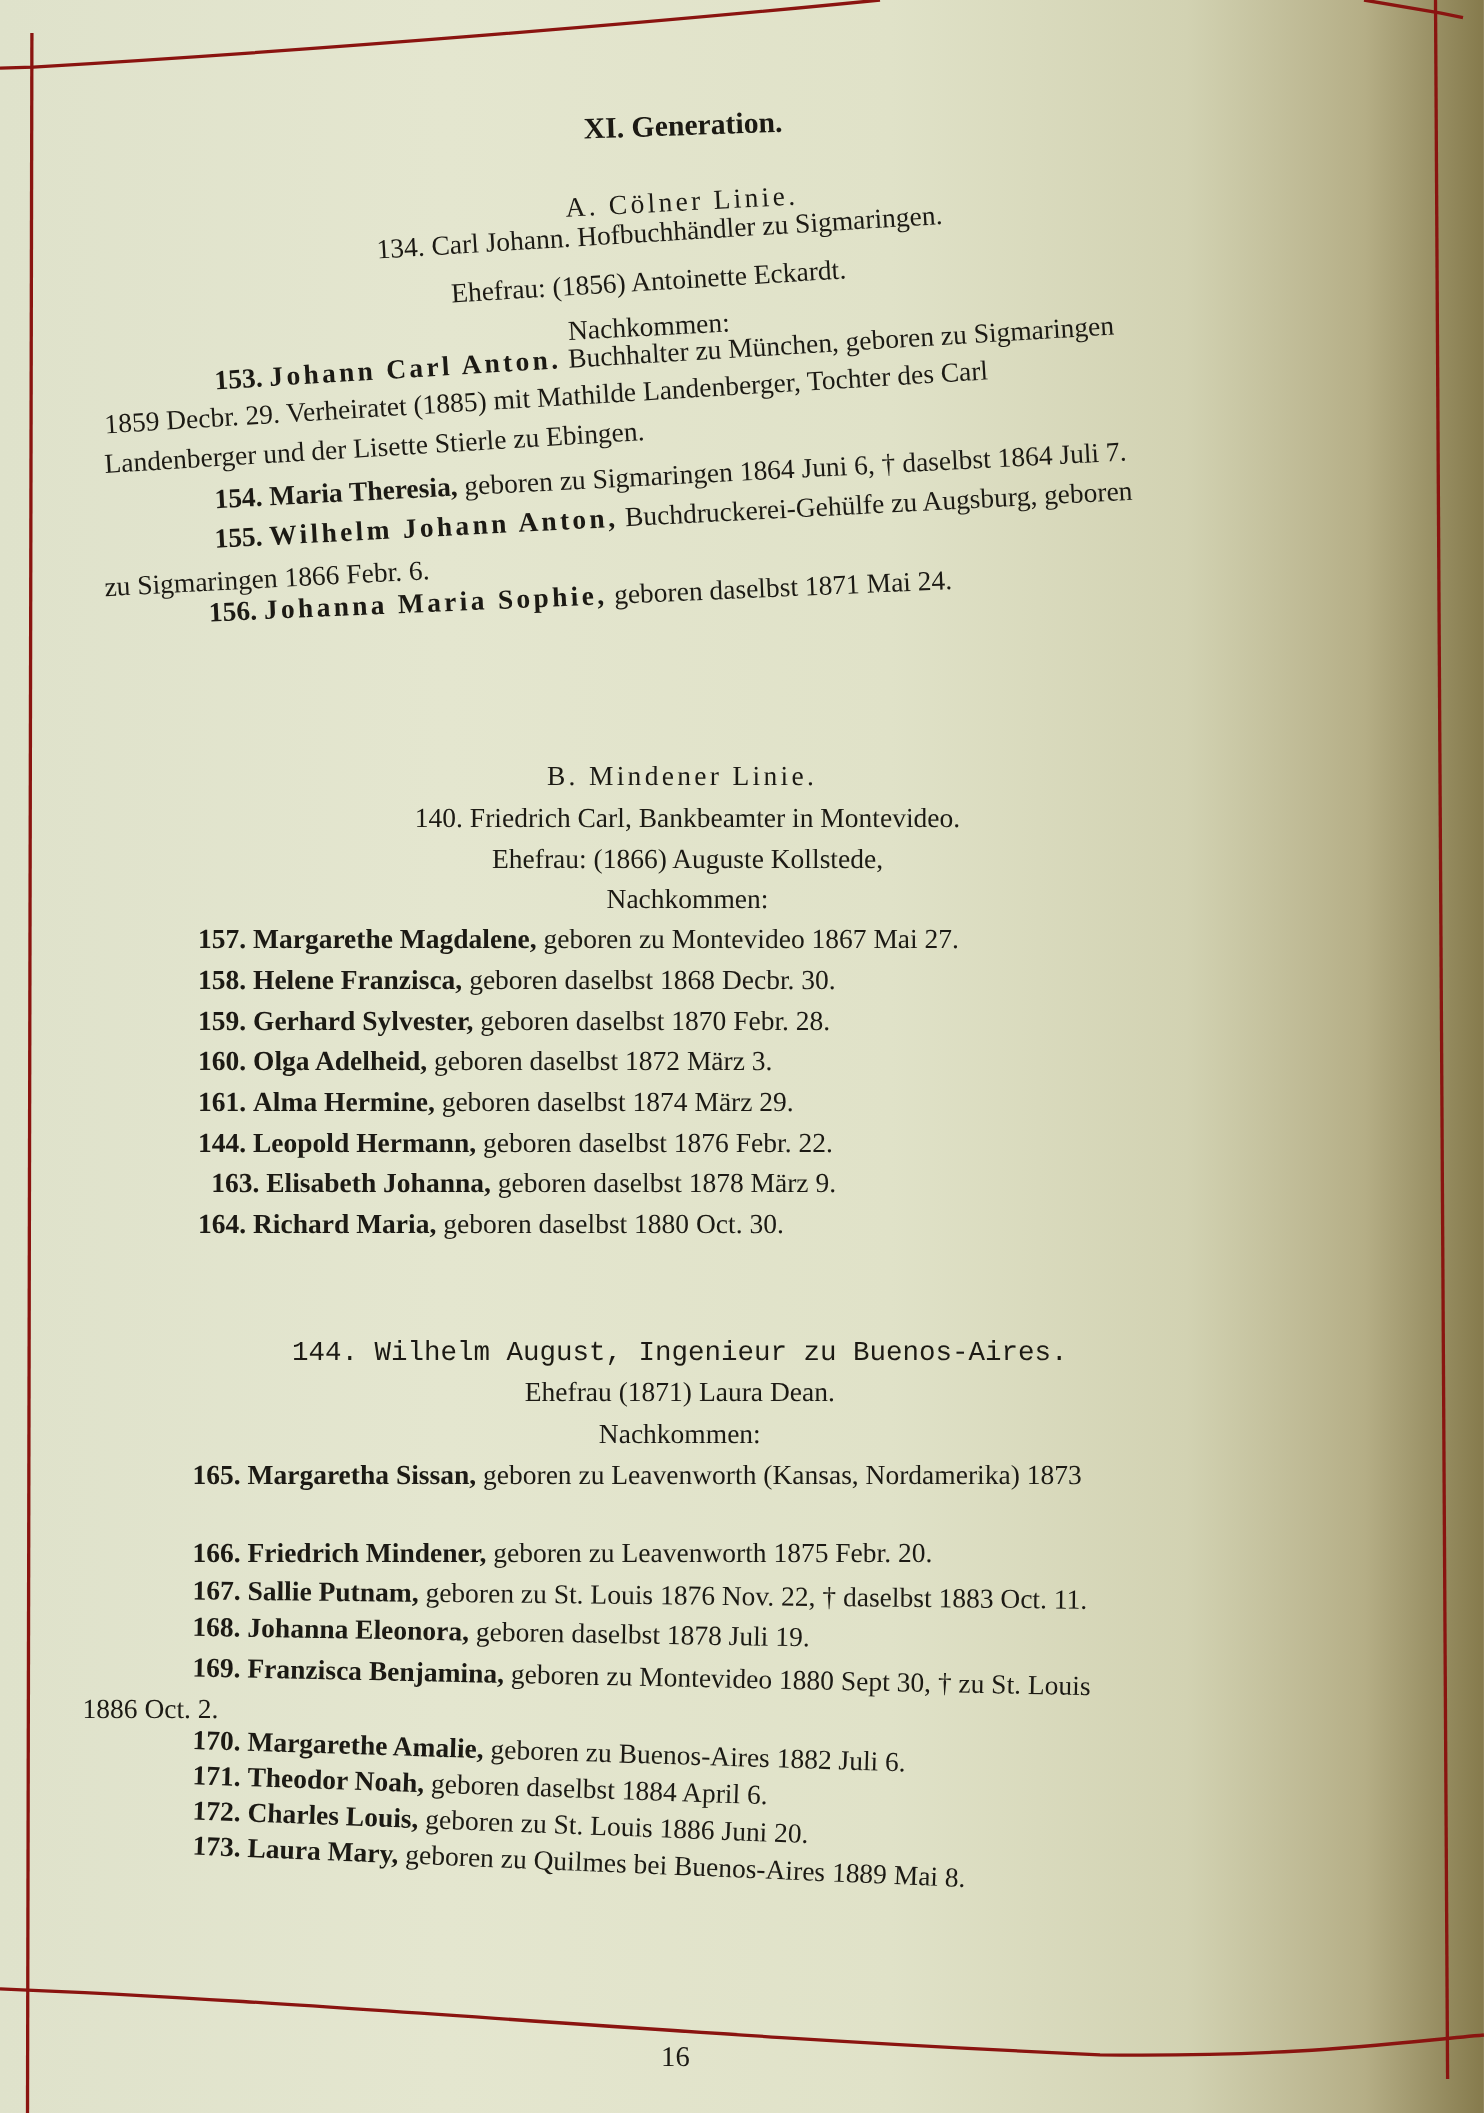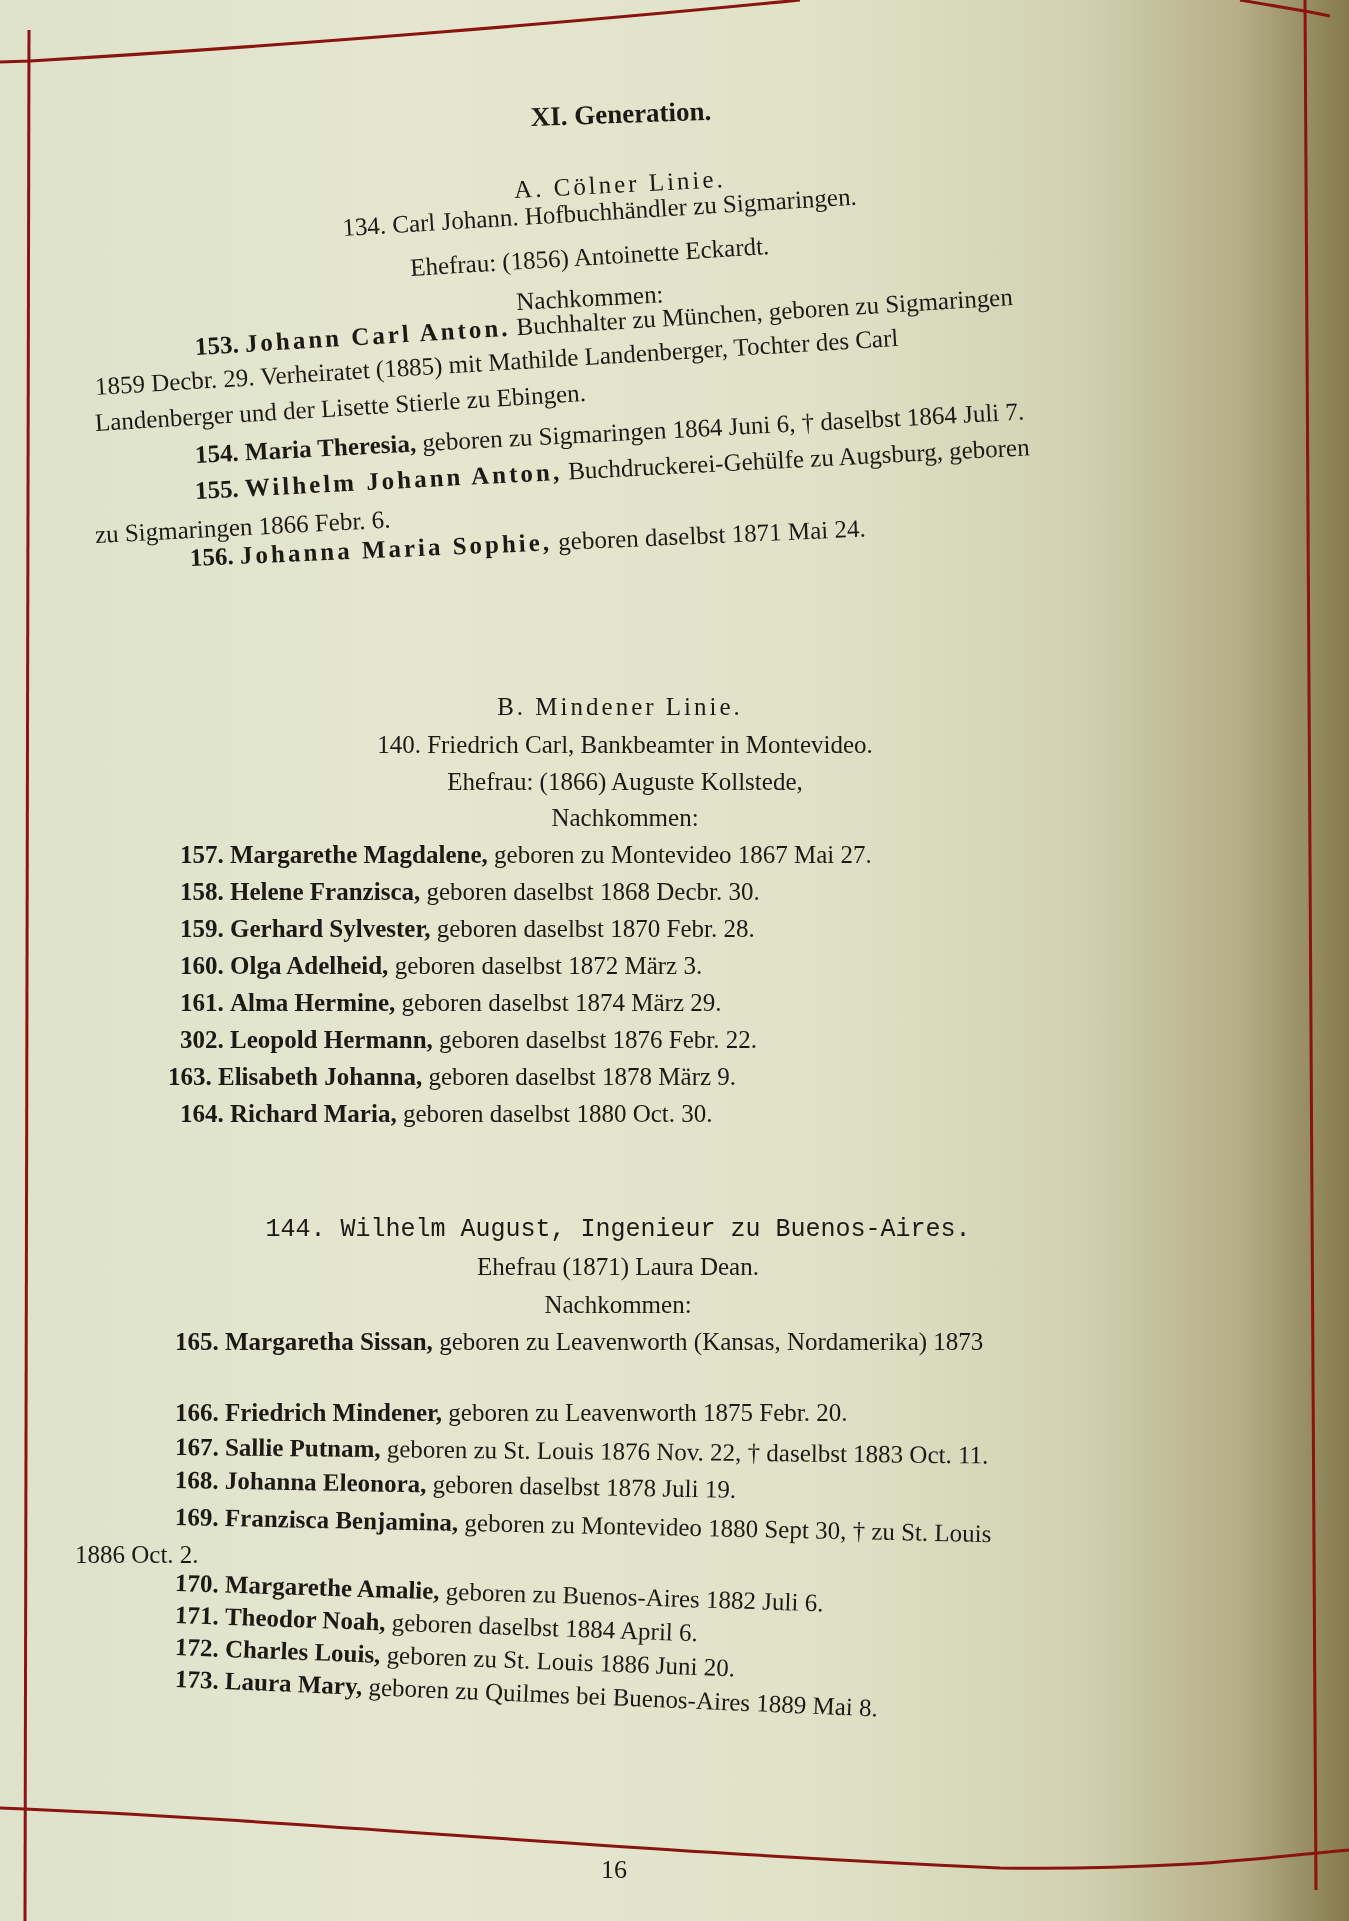--- a/index.html
+++ b/index.html
@@ -58,22 +58,22 @@
   <div class="txt center" style="left:625px; top:730px;font-family:Liberation Serif, serif;">140. Friedrich Carl, Bankbeamter in Montevideo.</div>
   <div class="txt center" style="left:625px; top:767px;">Ehefrau: (1866) Auguste Kollstede,</div>
   <div class="txt center" style="left:625px; top:803px;">Nachkommen:</div>
 
   <div>
     <div class="txt" style="left:180px; top:840px;"><span class="b">157.</span> <span class="b">Margarethe Magdalene,</span><span> geboren zu Montevideo 1867 Mai 27.</span></div>
     <div class="txt" style="left:180px; top:877px;"><span class="b">158.</span> <span class="b">Helene Franzisca,</span><span> geboren daselbst 1868 Decbr. 30.</span></div>
     <div class="txt" style="left:180px; top:914px;"><span class="b">159.</span> <span class="b">Gerhard Sylvester,</span><span> geboren daselbst 1870 Febr. 28.</span></div>
     <div class="txt" style="left:180px; top:951px;"><span class="b">160.</span> <span class="b">Olga Adelheid,</span><span> geboren daselbst 1872 März 3.</span></div>
     <div class="txt" style="left:180px; top:988px;"><span class="b">161.</span> <span class="b">Alma Hermine,</span><span> geboren daselbst 1874 März 29.</span></div>
-    <div class="txt" style="left:180px; top:1025px;"><span class="b">302.</span> <span class="b">Leopold Hermann,</span><span> geboren daselbst 1876 Febr. 22.</span></div>
-    <div class="txt" style="left:168px; top:1062px;text-align:right;"><span class="b">163.</span> <span class="b">Elisabeth Johanna,</span><span> geboren daselbst 1878 März 9.</span></div>
+    <div class="txt" style="left:180px; top:1025px;"><span class="b">144.</span> <span class="b">Leopold Hermann,</span><span> geboren daselbst 1876 Febr. 22.</span></div>
+    <div class="txt" style="left:192px; top:1062px;text-align:right;"><span class="b">163.</span> <span class="b">Elisabeth Johanna,</span><span> geboren daselbst 1878 März 9.</span></div>
     <div class="txt" style="left:180px; top:1099px;"><span class="b">164.</span> <span class="b">Richard Maria,</span><span> geboren daselbst 1880 Oct. 30.</span></div>
   </div>
 
   <div class="txt center" style="left:618px; top:1215px;font-family:Liberation Mono, monospace;">144. Wilhelm August, Ingenieur zu Buenos-Aires.</div>
   <div class="txt center" style="left:618px; top:1252px;">Ehefrau (1871) Laura Dean.</div>
   <div class="txt center" style="left:618px; top:1290px;">Nachkommen:</div>
 
   <div class="txt" style="left:175px; top:1327px;"><span class="b">165.</span> <span class="b">Margaretha Sissan,</span><span> geboren zu Leavenworth (Kansas, Nordamerika) 1873</span></div>
   <div class="txt" style="left:175px; top:1398px;"><span class="b">166.</span> <span class="b">Friedrich Mindener,</span><span> geboren zu Leavenworth 1875 Febr. 20.</span></div>
   <div class="txt" style="left:175px; top:1432px; transform: rotate(0.6deg);"><span class="b">167.</span> <span class="b">Sallie Putnam,</span><span> geboren zu St. Louis 1876 Nov. 22, † daselbst 1883 Oct. 11.</span></div>

